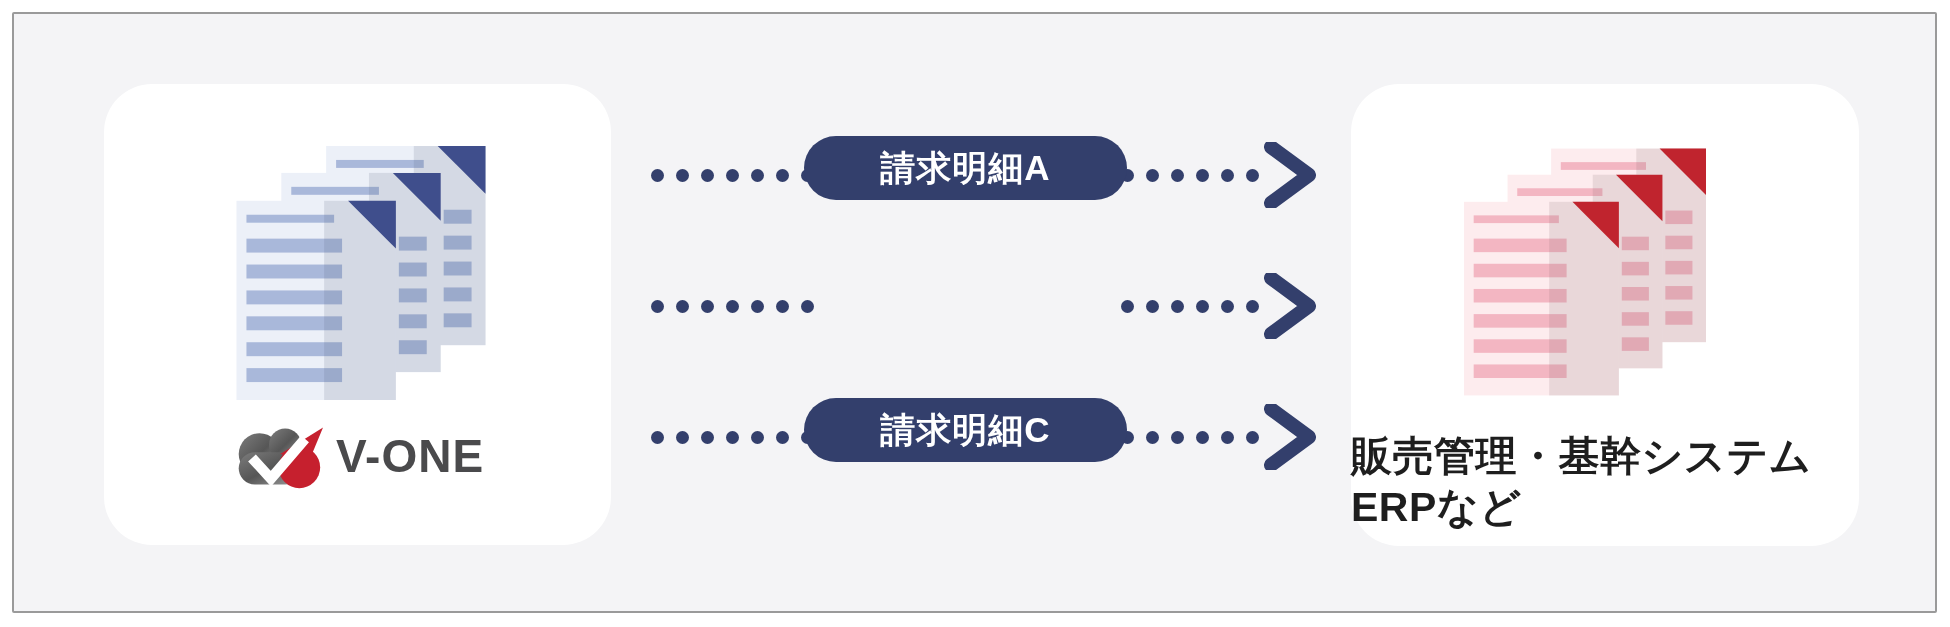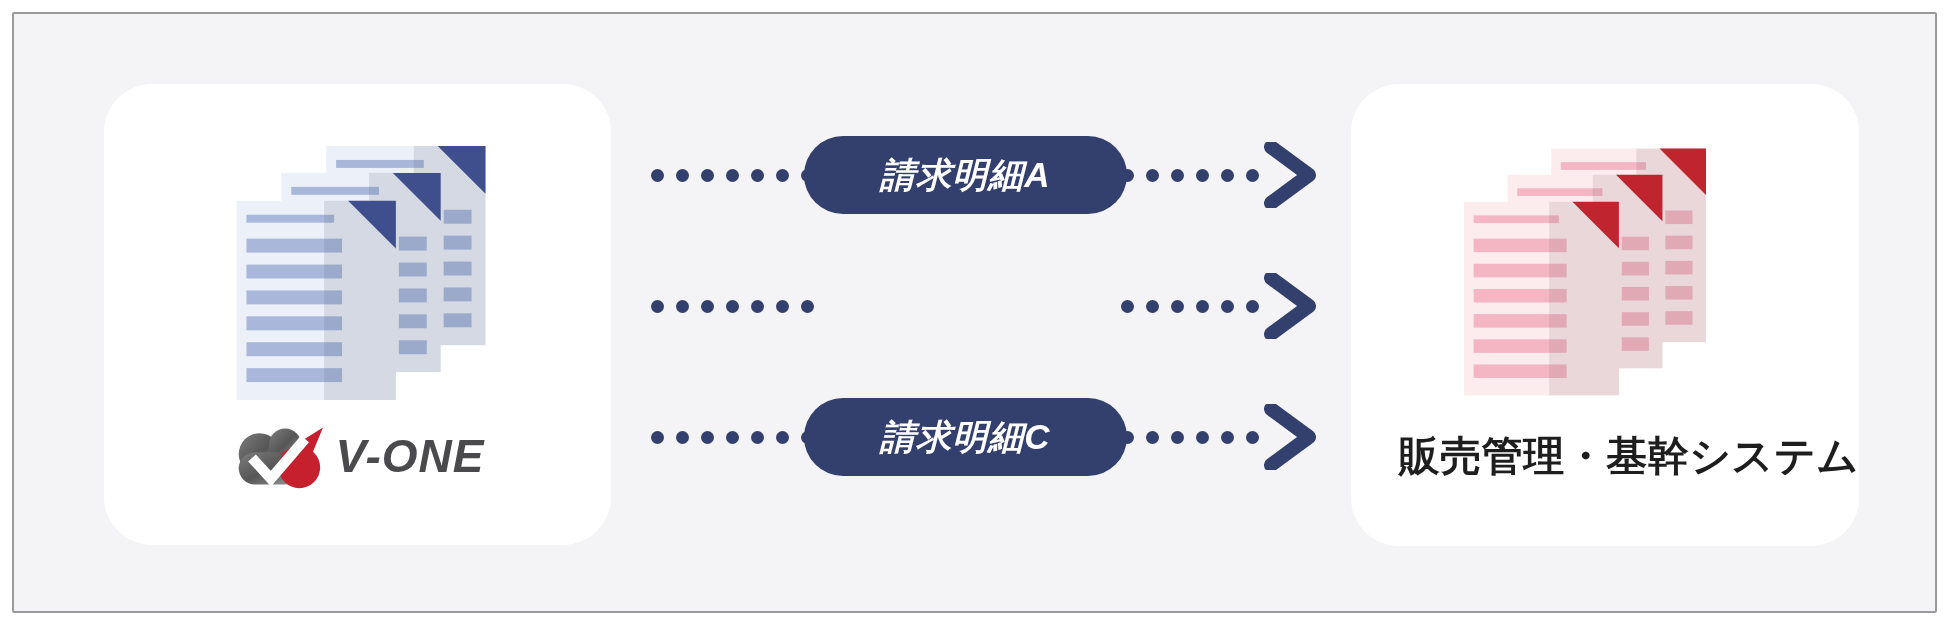--- a/index.html
+++ b/index.html
@@ -15,45 +15,45 @@
   .card-right { left:1337px; top:70px; width:508px; height:462px; }
 
   .docstack { position:absolute; }
   .docstack-left  { left:132px; top:62px; width:250px; height:254px; }
   .docstack-right { left:113px; top:61px; width:242px; height:254px; }
 
   .logo-row {
     position:absolute; left:0; right:0; top:333px; height:78px;
     display:flex; align-items:center; justify-content:center; gap:10px;
   }
-  .logo-text { font-size:46px; font-weight:900; font-style:italic; letter-spacing:1px; white-space:nowrap; }
+  .logo-text { font-size:46px; font-weight:900; letter-spacing:1px; white-space:nowrap; }
   .logo-brand  { color:#4a4a4c; }
   .logo-suffix { color:#c6202e; }
 
   .right-title {
     position:absolute; left:0; right:0; top:347px;
-    text-align:right; color:#1e1e1e; font-weight:800;
+    text-align:left; color:#1e1e1e; font-weight:800;
     font-size:41px; line-height:1.24; letter-spacing:0.5px;
   }
 
   .flow-row { position:absolute; left:0; width:1950px; height:78px; }
   .flow-row.rowA { top:122px; }
   .flow-row.rowB { top:253px; }
   .flow-row.rowC { top:384px; }
 
   .dots { position:absolute; top:32.5px; display:flex; gap:12px; z-index:1; }
   .dots-left  { left:637px; }
   .dots-right { left:1107px; }
   .dot { width:13px; height:13px; border-radius:50%; background:#333f6c; }
 
   .pill {
-    position:absolute; left:790px; top:0; width:323px; height:78px; z-index:2;
+    position:absolute; left:790px; top:0; width:323px; height:64px; z-index:2;
     background:#333f6c; border-radius:39px;
     display:flex; align-items:center; justify-content:center;
-    color:#ffffff; font-size:35px; font-weight:700; letter-spacing:1px;font-style:italic;
+    color:#ffffff; font-size:35px; font-weight:700; letter-spacing:1px;
   }
 
   .chev { position:absolute; left:1250px; top:6px; z-index:2; }
 </style>
 </head>
 <body>
 
 <div class="panel">
 
   <div class="card card-left">
@@ -178,20 +178,21 @@
           <rect x="10" y="142" width="96" height="14" fill="#f3b6c2"></rect>
           <rect x="10" y="168" width="96" height="14" fill="#f3b6c2"></rect>
           <rect x="88" y="0" width="72" height="200" fill="rgba(130,105,110,0.16)"></rect>
           <polygon points="112,0 160,0 160,48" fill="#c0242e"></polygon>
         </g>
       </g>
     </svg>
 
     <div class="right-title">
       <div>販売管理・基幹システム</div>
+      <div>ERPなど</div>
     </div>
   </div>
 
   <div class="flow-row rowA">
     <div class="dots dots-left">
       <span class="dot"></span>
         <span class="dot"></span>
         <span class="dot"></span>
         <span class="dot"></span>
         <span class="dot"></span>

